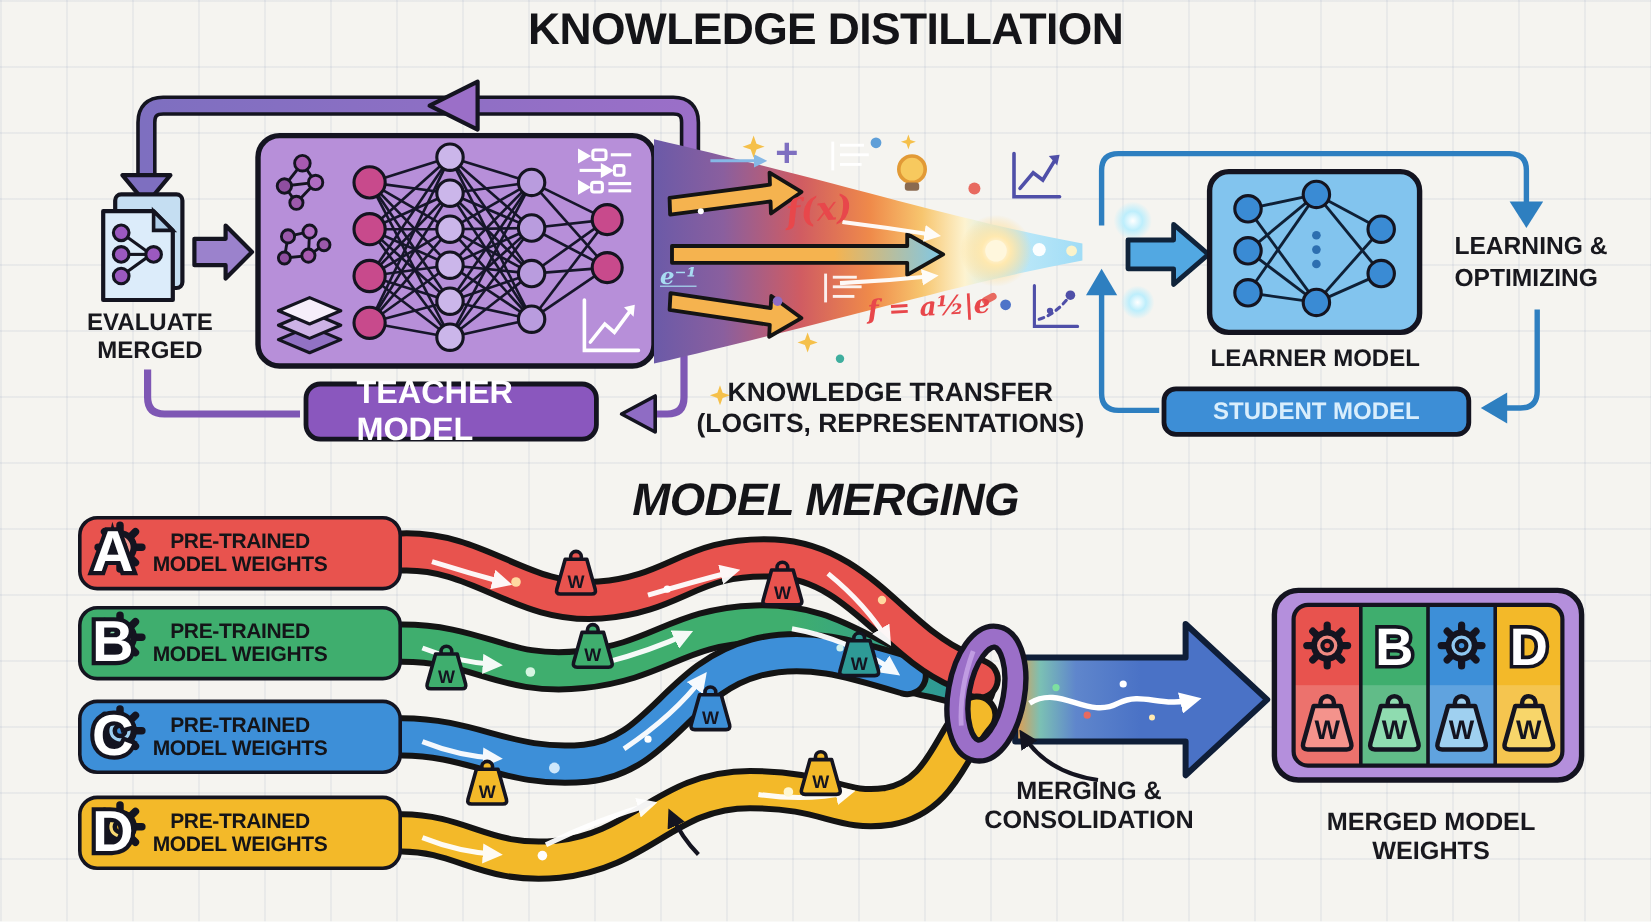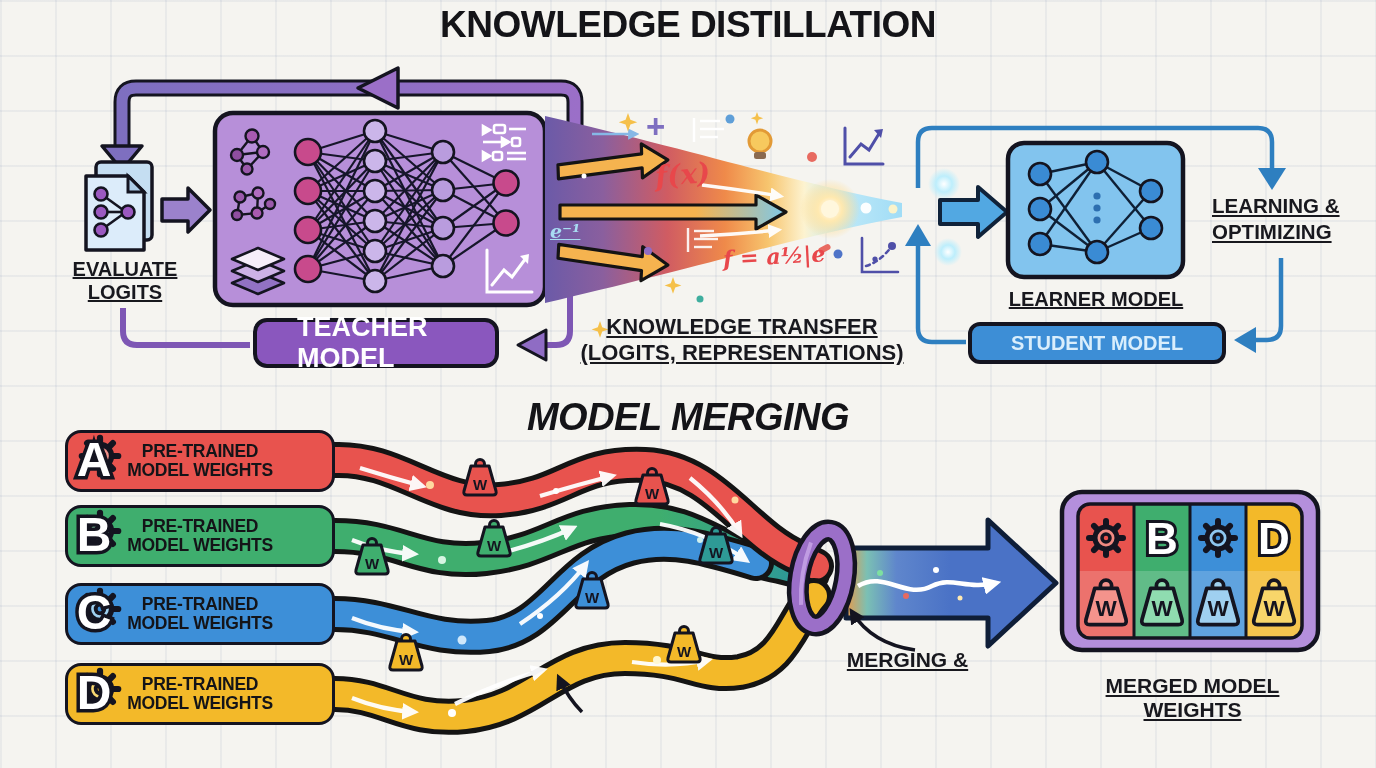--- a/index.html
+++ b/index.html
@@ -11,21 +11,21 @@
       linear-gradient(90deg, rgba(110,130,170,0.09) 1.5px, transparent 1.5px);
     background-size:55px 55px;
     font-family:"Liberation Sans","DejaVu Sans",sans-serif;
     color:#16161c;
   }
   svg{position:absolute;left:0;top:0;}
   .abs{position:absolute;}
   .ttl{font-weight:bold;letter-spacing:-0.5px;text-align:center;color:#141418;}
   .kd-title{left:338px;top:4px;width:700px;font-size:37px;}
   .mm-title{left:438px;top:396px;width:500px;font-size:38px;font-style:italic;}
-  .lbl{font-weight:bold;text-align:center;line-height:1.15;color:#18181e;text-decoration:underline;}
+  .lbl{font-weight:bold;text-align:center;line-height:1.15;color:#18181e;}
   .evaluate{left:50px;top:258px;width:150px;font-size:20px;}
   .transfer{left:552px;top:314px;width:380px;font-size:22px;line-height:1.2;}
   .learner{left:1008px;top:288px;width:176px;font-size:20px;}
   .learning{left:1212px;top:193px;width:150px;font-size:20.5px;text-align:left;line-height:1.25;}
   .badge{display:flex;align-items:center;justify-content:center;
     border:4px solid #141420;border-radius:14px;font-weight:bold;}
   .teacher-badge{left:253px;top:318px;width:246px;height:50px;background:#8a57be;
     color:#fff;font-size:27px;box-sizing:border-box;padding-left:40px;}
   .student-badge{left:968px;top:322px;width:258px;height:42px;background:#3d8ed6;
     color:#d9eefc;font-size:20px;box-sizing:border-box;border-radius:12px;}
@@ -536,21 +536,21 @@
   </g>
 
   <path d="M915,650 Q872,644 852,612" stroke="#141420" stroke-width="3.5" fill="none" marker-end="url(#mb)"></path>
   <path d="M582,712 Q568,698 559,678" stroke="#141420" stroke-width="3.5" fill="none" marker-end="url(#mb)"></path>
 </svg>
 
 <div class="abs ttl kd-title">KNOWLEDGE DISTILLATION</div>
 
 <div class="abs lbl evaluate">
   <div>EVALUATE</div>
-  <div>LOGITS</div>
+  <div>MERGED</div>
 </div>
 
 <div class="abs badge teacher-badge">
   <span>TEACHER MODEL</span>
 </div>
 
 <div class="abs lbl transfer">
   <div>KNOWLEDGE TRANSFER</div>
   <div>(LOGITS, REPRESENTATIONS)</div>
 </div>
@@ -673,20 +673,21 @@
     <div>MODEL WEIGHTS</div>
   </div>
   <svg class="letterwrap" width="52" height="56">
     <text x="26" y="43" text-anchor="middle" font-family="Liberation Sans, DejaVu Sans, sans-serif" font-weight="bold" font-size="48" fill="#ffffff" stroke="#141420" stroke-width="7" paint-order="stroke">D</text>
   </svg>
 </div>
 
 
 <div class="abs lbl merging-lbl">
   <div>MERGING &amp;</div>
+  <div>CONSOLIDATION</div>
 </div>
 
 <div class="abs lbl merged-lbl">
   <div>MERGED MODEL</div>
   <div>WEIGHTS</div>
 </div>
 
 </div>
 
 </body></html>

